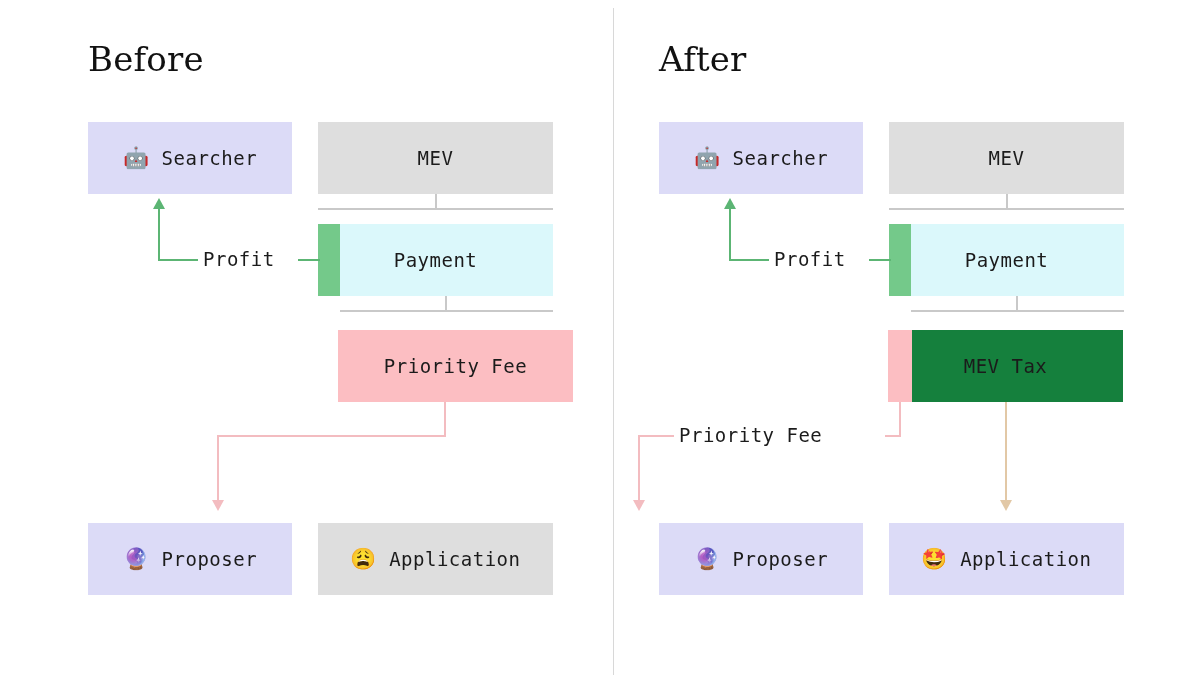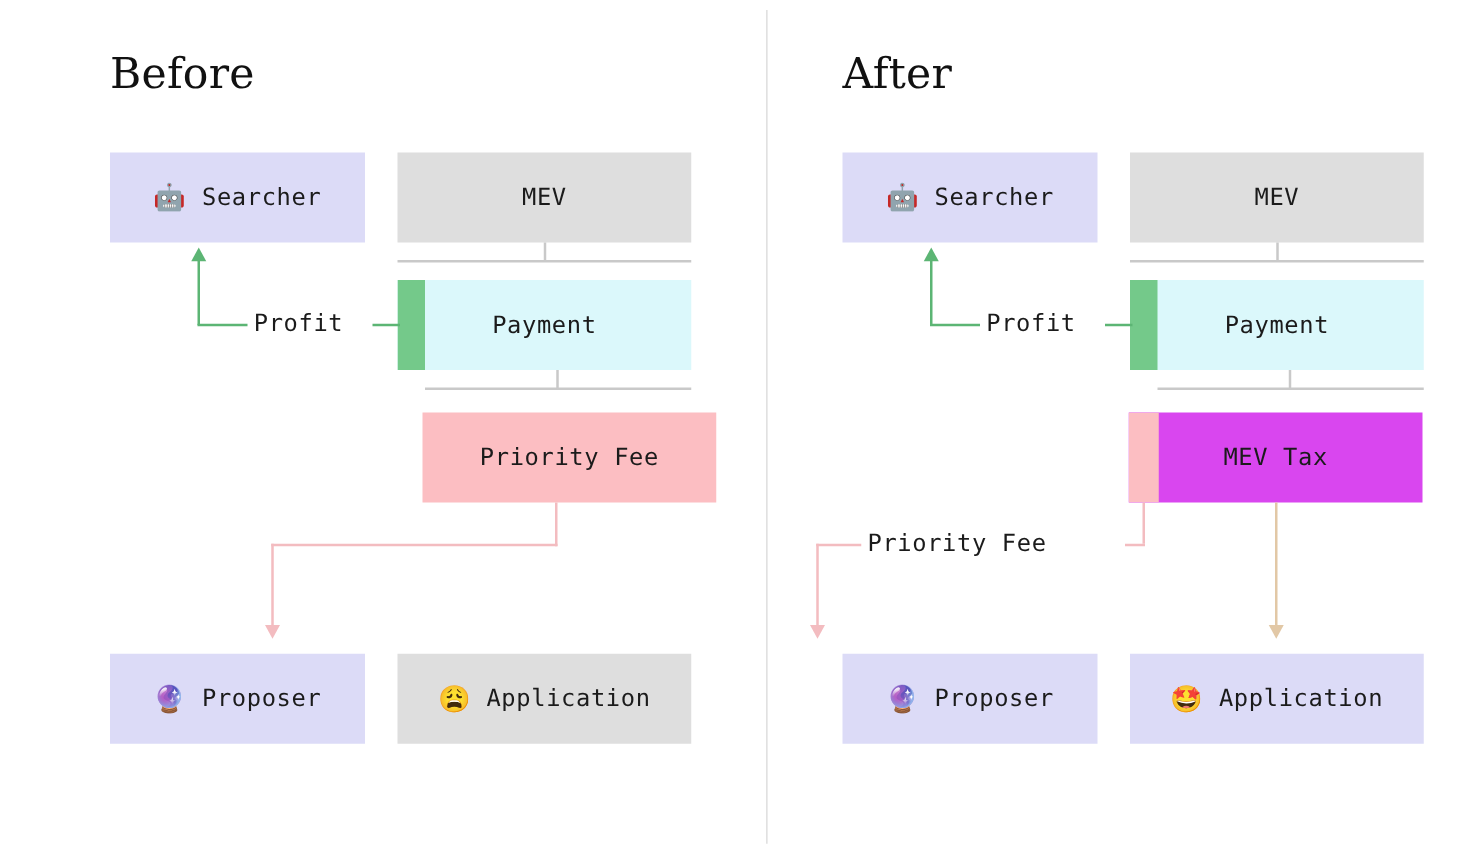--- a/index.html
+++ b/index.html
@@ -23,21 +23,21 @@
     margin-left: 20px;
   }
 
   .panel {
     position: absolute;
     top: 0;
     width: 560px;
     height: 685px;
   }
   #panel-before { left: 0px; }
-  #panel-after  { left: 586px; text-align: right; }
+  #panel-after  { left: 571px; text-align: right; }
 
   .divider {
     position: absolute;
     left: 593px;
     top: 8px;
     width: 1px;
     height: 667px;
     background: #d8d8d8;
   }
 
@@ -218,21 +218,21 @@
 
     <div class="seg-h" style="left:278px; top:259px; width:22px; background:#5cb574;"></div>
     <div class="flow-label" style="left:183px; top:250px;">Profit</div>
     <div class="seg-h" style="left:138px; top:259px; width:40px; background:#5cb574;"></div>
     <div class="seg-v" style="left:138px; top:208px; height:52px; background:#5cb574;"></div>
     <div class="arrowhead arrow-up" style="left:133px; top:198px; border-bottom:11px solid #5cb574;"></div>
 
     <div class="bracket-line" style="left:320px; top:310px; width:213px;"></div>
     <div class="bracket-stem" style="left:425px; top:296px; height:15px;"></div>
 
-    <div class="box value-box" style="left:297px; top:330px; background:#d946ef;">
+    <div class="box value-box" style="left:297px; top:330px; background:#15803d;">
       <div class="sliver" style="width:24px; background:#fcbec2;"></div>
       <span class="box-label">MEV Tax</span>
     </div>
 
     <div class="seg-v" style="left:308px; top:402px; height:33px; background:#f3bcc0;"></div>
     <div class="seg-h" style="left:294px; top:435px; width:16px; background:#f3bcc0;"></div>
     <div class="flow-label" style="left:88px; top:426px;">Priority Fee</div>
     <div class="seg-h" style="left:47px; top:435px; width:36px; background:#f3bcc0;"></div>
     <div class="seg-v" style="left:47px; top:435px; height:66px; background:#f3bcc0;"></div>
     <div class="arrowhead arrow-down" style="left:42px; top:500px; border-top:11px solid #f3bcc0;"></div>

